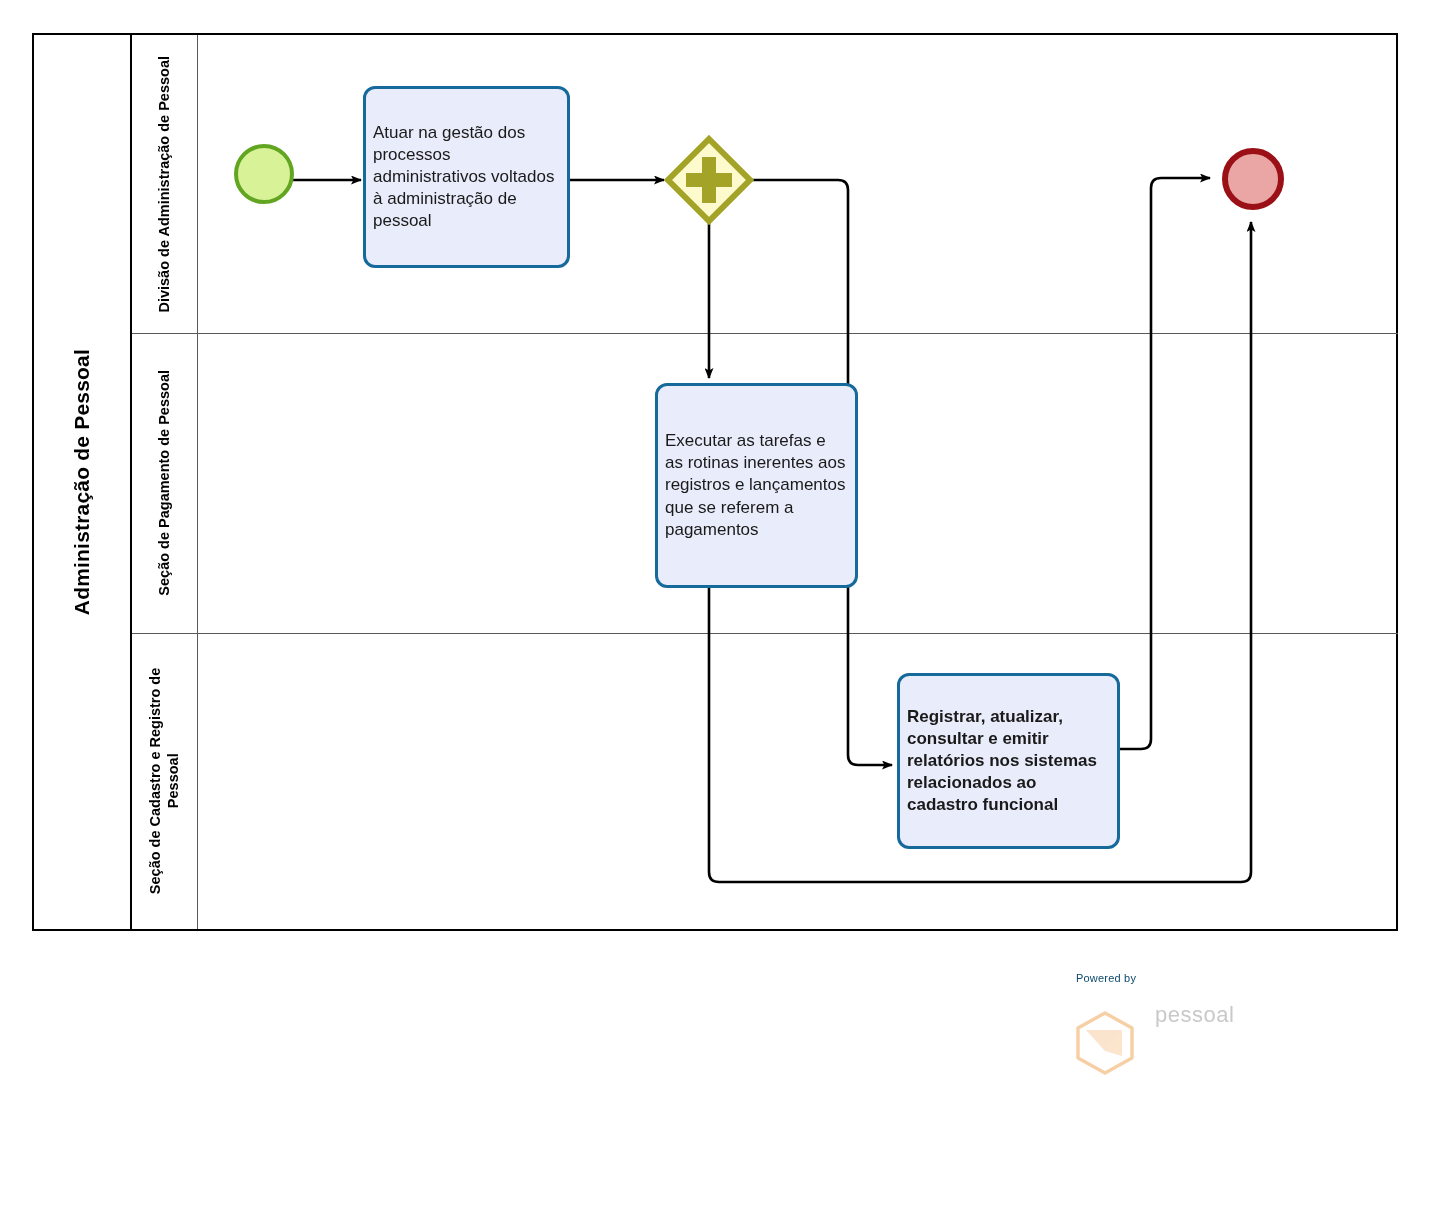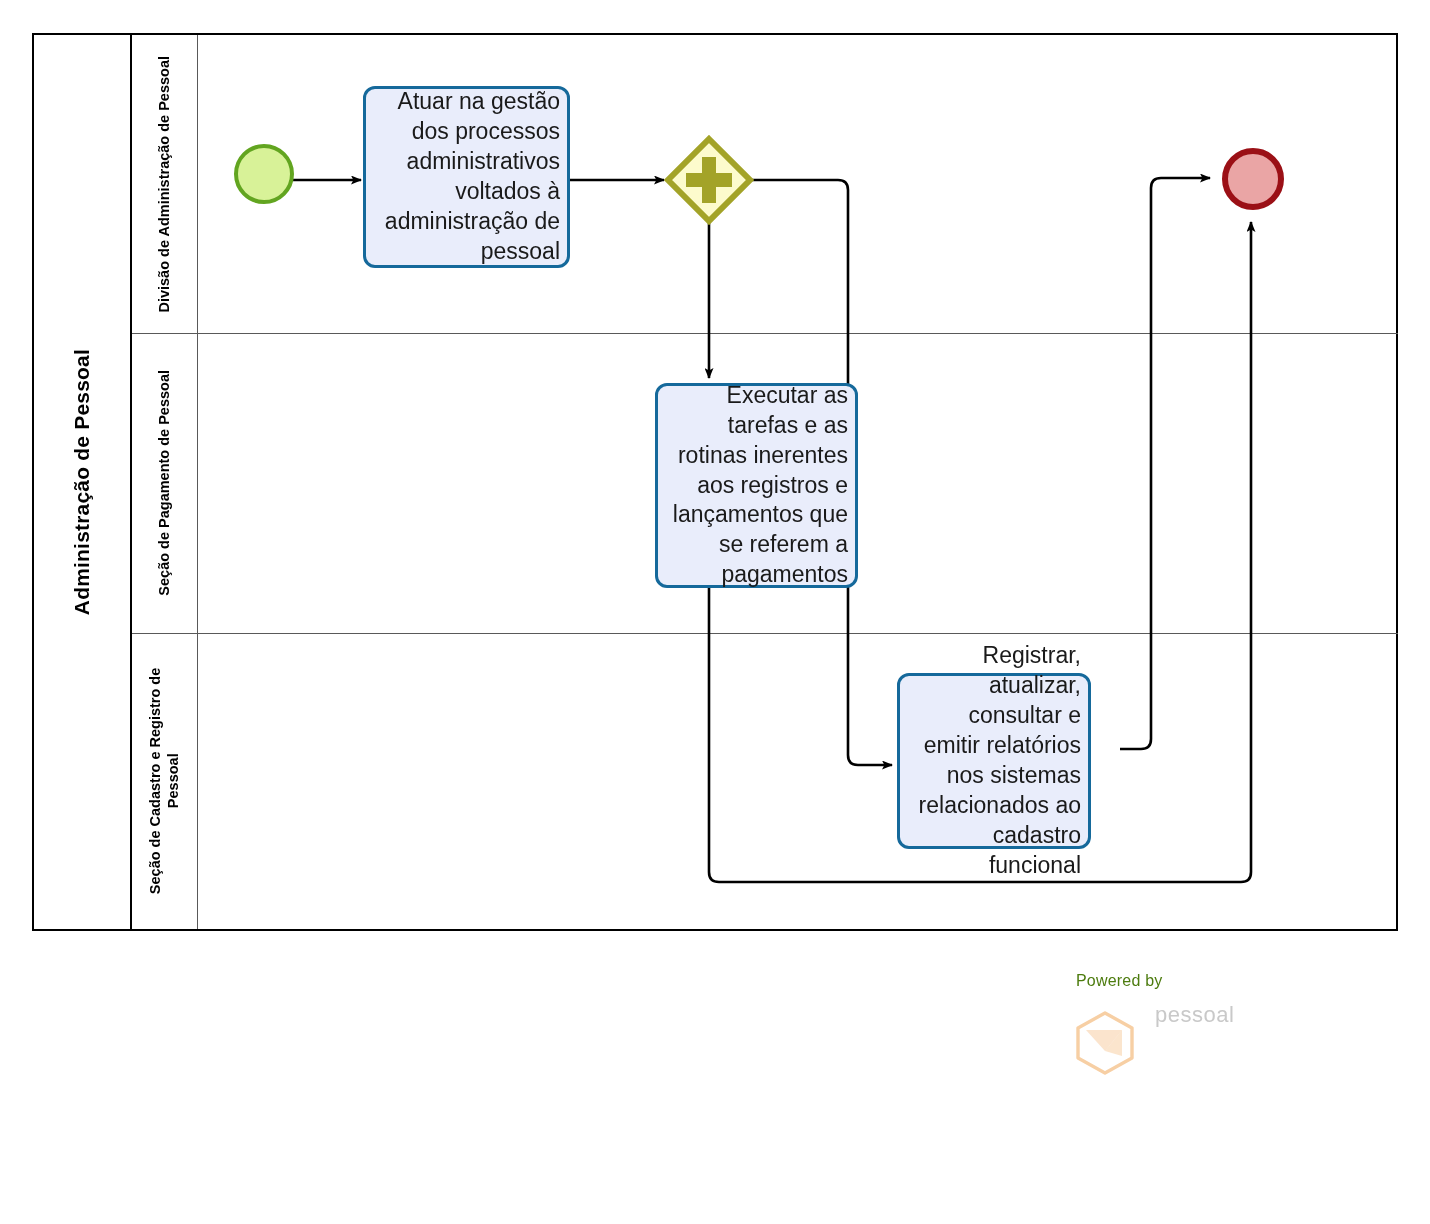--- a/index.html
+++ b/index.html
@@ -106,24 +106,24 @@
     box-sizing: border-box;
     border: 3.5px solid #15699b;
     border-radius: 12px;
     background: #e9edfb;
     display: flex;
     align-items: center;
     justify-content: center;
     padding: 4px 7px;
   }
   .task-label {
-    font-size: 23px;
+    font-size: 17px;
     color: #1a1a1a;
     line-height: 1.30;
-    text-align: right;
+    text-align: left;
     white-space: pre-line;
   }
   .gateway {
     position: absolute;
   }
 
   
   #connectors {
     position: absolute;
     left: 0;
@@ -138,22 +138,22 @@
     position: absolute;
     left: 1069px;
     top: 972px;
     width: 270px;
     height: 100px;
   }
   .logo-powered {
     position: absolute;
     left: 7px;
     top: 0px;
-    font-size: 16px;
-    color: #4d7c0f;
+    font-size: 11px;
+    color: #0c4a6e;
     letter-spacing: 0.2px;
   }
   .logo-bizagi {
     position: absolute;
     left: 86px;
     top: 30px;
     font-size: 22px;
     color: #c9c9c9;
     letter-spacing: 0.5px;
   }
@@ -237,21 +237,21 @@
     <svg width="90" height="90" viewBox="0 0 90 90" xmlns="http://www.w3.org/2000/svg">
       <polygon points="45,4 86,45 45,86 4,45" fill="#fdfbcd" stroke="#a3a328" stroke-width="6" stroke-linejoin="miter"></polygon>
       <path d="M 38,22 L 52,22 L 52,38 L 68,38 L 68,52 L 52,52 L 52,68 L 38,68 L 38,52 L 22,52 L 22,38 L 38,38 Z" fill="#a3a328"></path>
     </svg>
   </div>
 
   <div class="task" style="left:607px; top:383px; width:203px; height:205px;margin-left:48px;">
     <div class="task-label">Executar as tarefas e as rotinas inerentes aos registros e lançamentos  que se referem a pagamentos</div>
   </div>
 
-  <div class="task" style="left:897px; top:673px; width:194px; height:176px;">
+  <div class="task" style="left:897px; top:673px; width:223px; height:176px;font-weight:bold;">
     <div class="task-label">Registrar, atualizar, consultar e emitir relatórios nos sistemas relacionados ao cadastro funcional</div>
   </div>
 
   <div class="event end-event" style="left:1222px; top:148px; width:62px; height:62px;"></div>
 
   <div class="logo">
     <div class="logo-powered">Powered by</div>
     <svg class="logo-mark" viewBox="0 0 66 66" xmlns="http://www.w3.org/2000/svg">
       <polygon points="33,3 60,18 60,48 33,63 6,48 6,18" fill="none" stroke="#f7cfa4" stroke-width="3.4" stroke-linejoin="round"></polygon>
       <polygon points="14,20 50,20 33,41" fill="#fbe4cd"></polygon>

